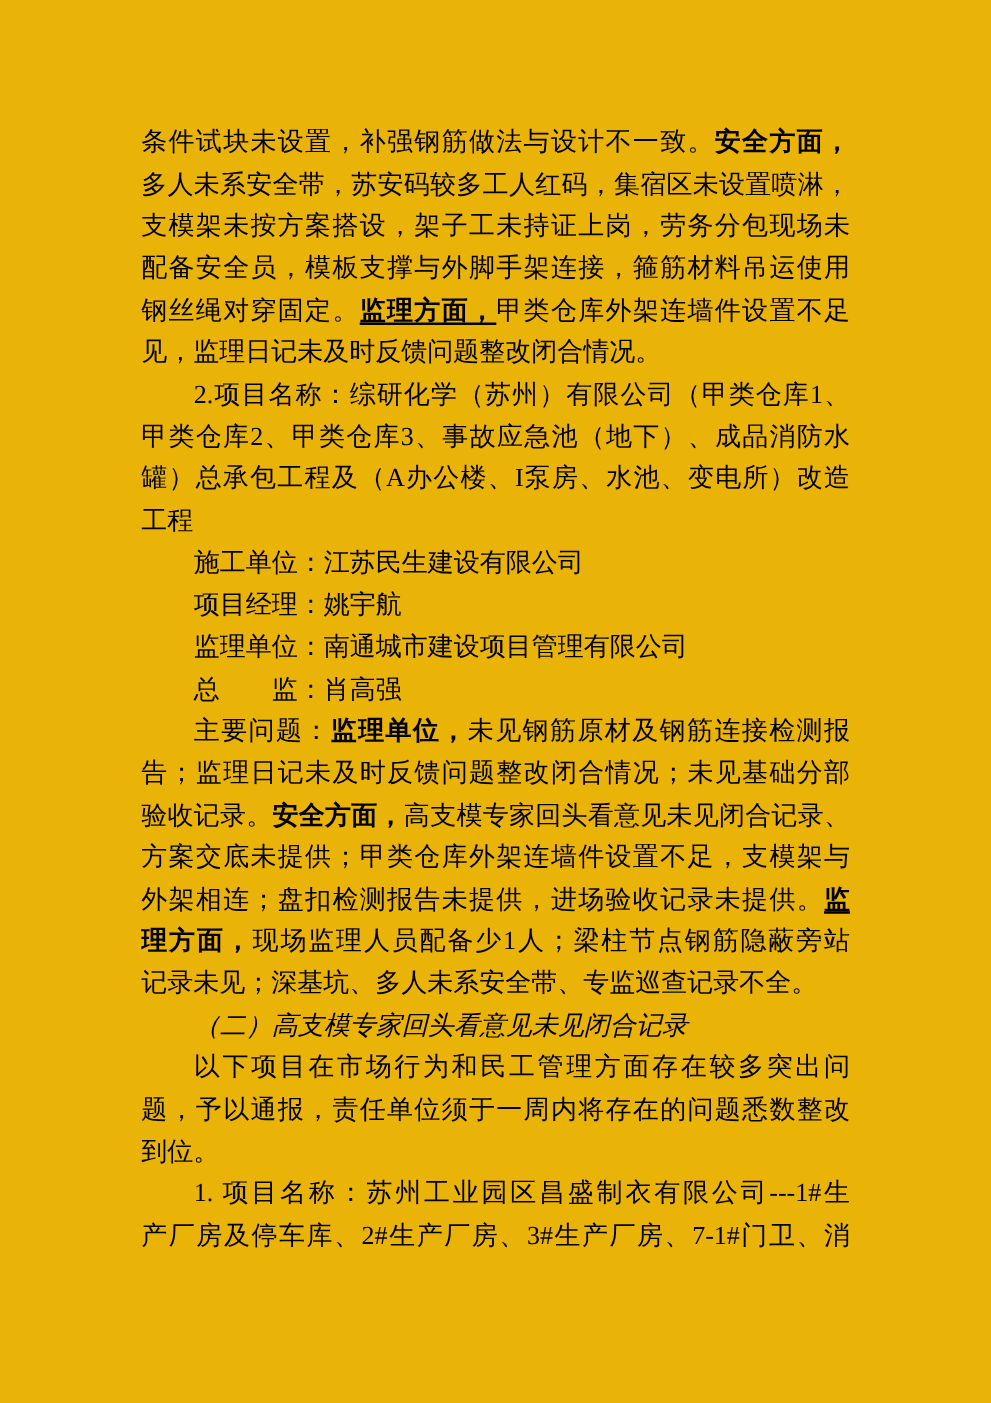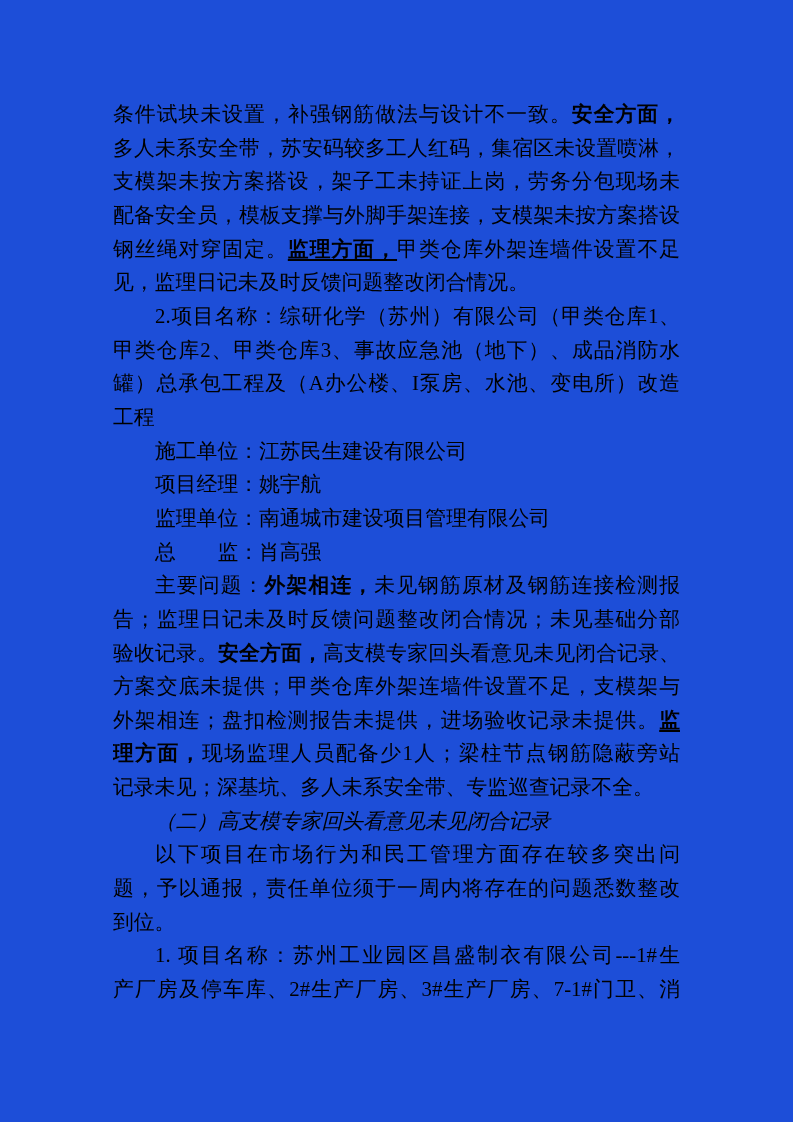--- a/index.html
+++ b/index.html
@@ -4,21 +4,21 @@
 <style>
   html, body {
     margin: 0;
     padding: 0;
     background: #ffffff;
   }
   .page {
     position: relative;
     width: 793px;
     height: 1122px;
-    background: #1d4ed8;
+    background: #eab308;
     overflow: hidden;
   }
   .content {
     position: absolute;
     left: 113px;
     top: 97px;
     width: 567px;
     font-family: "Liberation Serif", "DejaVu Serif", serif;
     font-size: 20.8px;
     line-height: 33.65px;
@@ -46,32 +46,32 @@
   .kai { font-style: italic; } 
 </style>
 </head>
 <body>
 
 <div class="page">
   <div class="content">
       <div class="line full"><span class="run">条件试块未设置，补强钢筋做法与设计不一致。</span><span class="run b">安全方面，</span></div>
       <div class="line full"><span class="run">多人未系安全带，苏安码较多工人红码，集宿区未设置喷淋，</span></div>
       <div class="line full"><span class="run">支模架未按方案搭设，架子工未持证上岗，劳务分包现场未</span></div>
-      <div class="line full"><span class="run">配备安全员，模板支撑与外脚手架连接，支模架未按方案搭设</span></div>
+      <div class="line full"><span class="run">配备安全员，模板支撑与外脚手架连接，箍筋材料吊运使用</span></div>
       <div class="line full"><span class="run">钢丝绳对穿固定。</span><span class="run b u">监理方面，</span><span class="run">甲类仓库外架连墙件设置不足</span></div>
       <div class="line last"><span class="run">见，监理日记未及时反馈问题整改闭合情况。</span></div>
       <div class="line full indent"><span class="run">2.项目名称：综研化学（苏州）有限公司（甲类仓库1、</span></div>
       <div class="line full"><span class="run">甲类仓库2、甲类仓库3、事故应急池（地下）、成品消防水</span></div>
       <div class="line full"><span class="run">罐）总承包工程及（A办公楼、I泵房、水池、变电所）改造</span></div>
       <div class="line last"><span class="run">工程</span></div>
       <div class="line last indent"><span class="run">施工单位：江苏民生建设有限公司</span></div>
       <div class="line last indent"><span class="run">项目经理：姚宇航</span></div>
       <div class="line last indent"><span class="run">监理单位：南通城市建设项目管理有限公司</span></div>
       <div class="line last indent"><span class="run">总　　监：肖高强</span></div>
-      <div class="line full indent"><span class="run">主要问题：</span><span class="run b">外架相连，</span><span class="run">未见钢筋原材及钢筋连接检测报</span></div>
+      <div class="line full indent"><span class="run">主要问题：</span><span class="run b">监理单位，</span><span class="run">未见钢筋原材及钢筋连接检测报</span></div>
       <div class="line full"><span class="run">告；监理日记未及时反馈问题整改闭合情况；未见基础分部</span></div>
       <div class="line full"><span class="run">验收记录。</span><span class="run b">安全方面，</span><span class="run">高支模专家回头看意见未见闭合记录、</span></div>
       <div class="line full"><span class="run">方案交底未提供；甲类仓库外架连墙件设置不足，支模架与</span></div>
       <div class="line full"><span class="run">外架相连；盘扣检测报告未提供，进场验收记录未提供。</span><span class="run b u">监</span></div>
       <div class="line full"><span class="run b">理方面，</span><span class="run">现场监理人员配备少1人；梁柱节点钢筋隐蔽旁站</span></div>
       <div class="line last"><span class="run">记录未见；深基坑、多人未系安全带、专监巡查记录不全。</span></div>
       <div class="line last indent"><span class="run kai">（二）高支模专家回头看意见未见闭合记录</span></div>
       <div class="line full indent"><span class="run">以下项目在市场行为和民工管理方面存在较多突出问</span></div>
       <div class="line full"><span class="run">题，予以通报，责任单位须于一周内将存在的问题悉数整改</span></div>
       <div class="line last"><span class="run">到位。</span></div>

